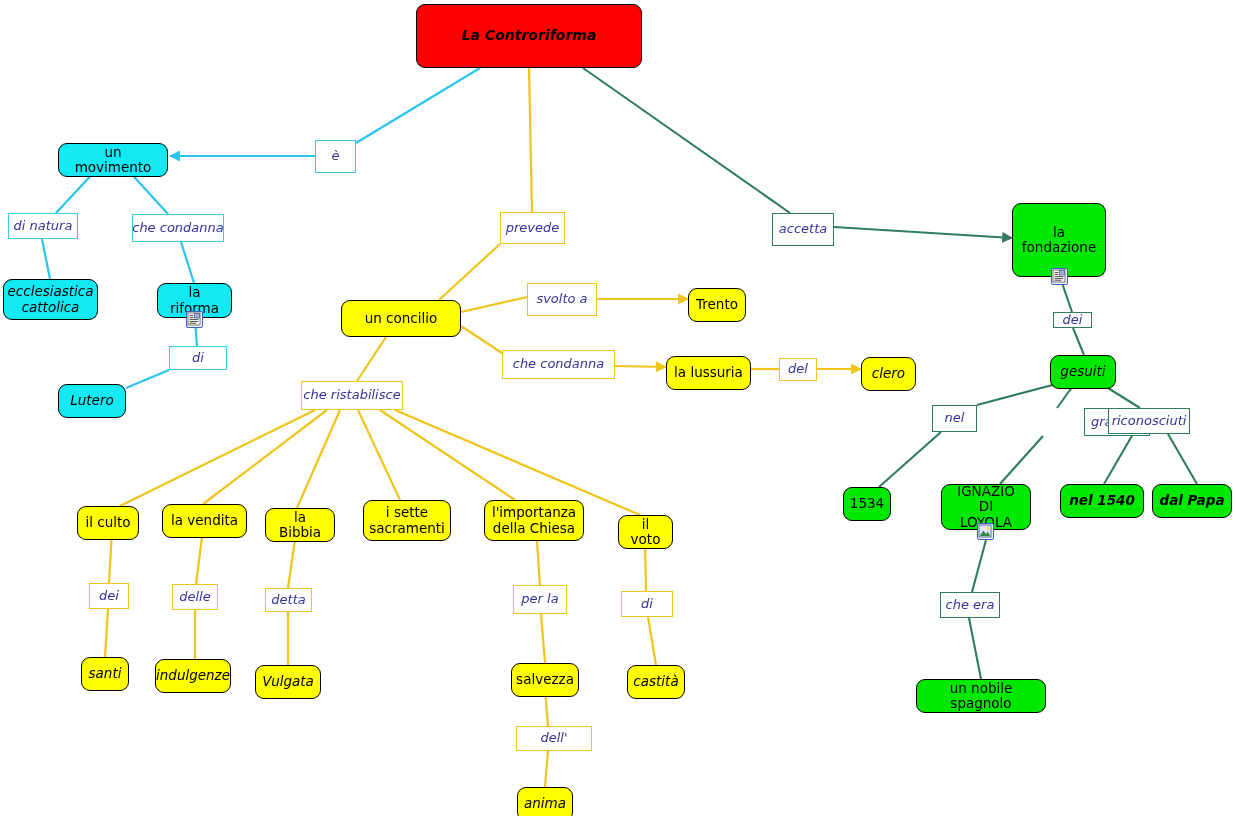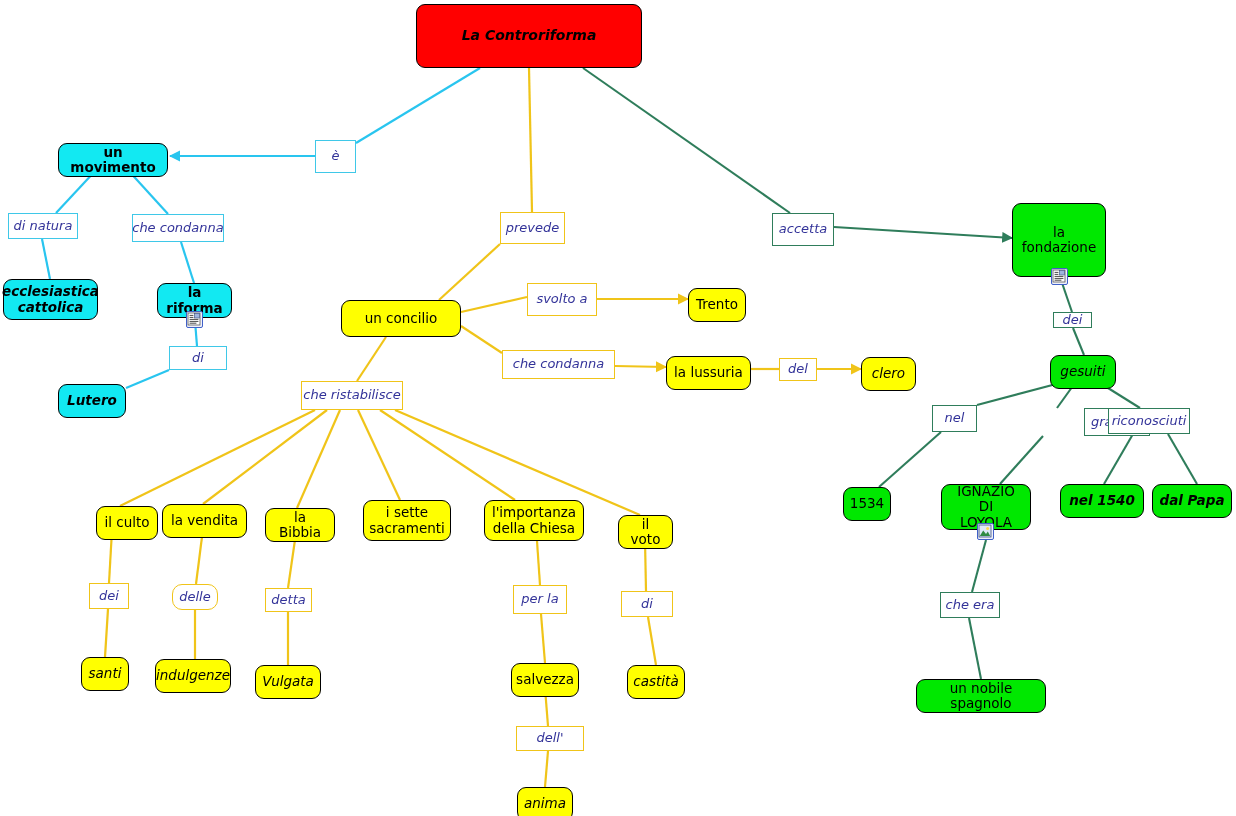--- a/index.html
+++ b/index.html
@@ -36,21 +36,21 @@
     justify-content: center;
     text-align: center;
     color: #000000;
     font-size: 13.5px;
     line-height: 1.12;
     padding: 16px 6px;
     white-space: pre-line;
     z-index: 5;
   }
   .node.red    { background: #ff0000; }
-  .node.cyan   { background: #12e9f2; font-weight: bold; }
+  .node.cyan   { background: #12e9f2; }
   .node.yellow { background: #ffff00; }
   .node.green  { background: #00e800; }
   .node.italic { font-style: italic; }
   .node.bolditalic { font-weight: bold; font-style: italic; }
 
   
   .link-label {
     position: absolute;
     box-sizing: border-box;
     background: #ffffff;
@@ -157,21 +157,21 @@
       <div class="node red bolditalic" style="left: 416px; top: 4px; width: 226px; height: 64px; font-size: 14px;">La Controriforma</div>
       <div class="node cyan" style="left: 58px; top: 143px; width: 110px; height: 26px; font-size: 13.5px;">un movimento</div>
       <div class="node cyan italic" style="left: 3px; top: 279px; width: 95px; height: 41px; font-size: 13.5px;">ecclesiastica
 cattolica</div>
       <div class="node cyan" style="left: 157px; top: 283px; width: 75px; height: 35px; font-size: 13.5px;">la riforma</div>
       <div class="node cyan italic" style="left: 58px; top: 384px; width: 68px; height: 30px; font-size: 13.5px;">Lutero</div>
       <div class="node yellow" style="left: 341px; top: 300px; width: 120px; height: 37px; font-size: 13.5px;">un concilio</div>
       <div class="node yellow" style="left: 688px; top: 288px; width: 58px; height: 24px; font-size: 13.5px;">Trento</div>
       <div class="node yellow" style="left: 666px; top: 356px; width: 85px; height: 25px; font-size: 13.5px;">la lussuria</div>
       <div class="node yellow italic" style="left: 861px; top: 357px; width: 55px; height: 25px; font-size: 13.5px;">clero</div>
-      <div class="node yellow" style="left: 96px; top: 506px; width: 62px; height: 24px; font-size: 13.5px;">il culto</div>
+      <div class="node yellow" style="left: 77px; top: 506px; width: 62px; height: 24px; font-size: 13.5px;">il culto</div>
       <div class="node yellow" style="left: 162px; top: 504px; width: 85px; height: 25px; font-size: 13.5px;">la vendita</div>
       <div class="node yellow" style="left: 265px; top: 508px; width: 70px; height: 25px; font-size: 13.5px;">la Bibbia</div>
       <div class="node yellow" style="left: 363px; top: 500px; width: 88px; height: 41px; font-size: 13.5px;">i sette
 sacramenti</div>
       <div class="node yellow" style="left: 484px; top: 500px; width: 100px; height: 41px; font-size: 13.5px;">l'importanza
 della Chiesa</div>
       <div class="node yellow" style="left: 618px; top: 515px; width: 55px; height: 25px; font-size: 13.5px;">il voto</div>
       <div class="node yellow italic" style="left: 81px; top: 657px; width: 48px; height: 26px; font-size: 13.5px;">santi</div>
       <div class="node yellow italic" style="left: 155px; top: 659px; width: 76px; height: 26px; font-size: 13.5px;">indulgenze</div>
       <div class="node yellow italic" style="left: 255px; top: 665px; width: 66px; height: 28px; font-size: 13.5px;">Vulgata</div>
@@ -191,25 +191,25 @@
       <div class="link-label cy" style="left: 315px; top: 140px; width: 41px; height: 33px;">è</div>
       <div class="link-label cy" style="left: 8px; top: 213px; width: 70px; height: 26px;">di natura</div>
       <div class="link-label cy" style="left: 132px; top: 214px; width: 92px; height: 28px;">che condanna</div>
       <div class="link-label cy" style="left: 169px; top: 346px; width: 58px; height: 24px;">di</div>
       <div class="link-label ye" style="left: 500px; top: 212px; width: 65px; height: 32px; font-style: italic;">prevede</div>
       <div class="link-label ye" style="left: 527px; top: 283px; width: 70px; height: 33px;">svolto a</div>
       <div class="link-label ye" style="left: 502px; top: 350px; width: 113px; height: 29px;">che condanna</div>
       <div class="link-label ye" style="left: 779px; top: 358px; width: 38px; height: 23px;">del</div>
       <div class="link-label ye" style="left: 301px; top: 381px; width: 102px; height: 29px;">che ristabilisce</div>
       <div class="link-label ye" style="left: 89px; top: 583px; width: 40px; height: 26px;">dei</div>
-      <div class="link-label ye" style="left: 172px; top: 584px; width: 46px; height: 26px; border-radius: 10px;">delle</div>
+      <div class="link-label ye" style="left: 172px; top: 584px; width: 46px; height: 26px;">delle</div>
       <div class="link-label ye" style="left: 265px; top: 588px; width: 47px; height: 24px;">detta</div>
       <div class="link-label ye" style="left: 513px; top: 585px; width: 54px; height: 29px;">per la</div>
       <div class="link-label ye" style="left: 621px; top: 591px; width: 52px; height: 26px;">di</div>
-      <div class="link-label ye" style="left: 516px; top: 726px; width: 68px; height: 25px;">dell'</div>
+      <div class="link-label ye" style="left: 516px; top: 726px; width: 76px; height: 25px;">dell'</div>
       <div class="link-label gr" style="left: 772px; top: 213px; width: 62px; height: 33px;">accetta</div>
       <div class="link-label gr" style="left: 1053px; top: 312px; width: 39px; height: 16px;">dei</div>
       <div class="link-label gr" style="left: 932px; top: 405px; width: 45px; height: 27px;">nel</div>
       <div class="link-label gr" style="left: 1084px; top: 408px; width: 66px; height: 28px;">grazie a</div>
       <div class="link-label gr" style="left: 1108px; top: 408px; width: 82px; height: 26px;">riconosciuti</div>
       <div class="link-label gr" style="left: 940px; top: 592px; width: 60px; height: 26px;">che era</div>
     </div>
   <div id="badge-layer">
       <div class="badge" style="left: 186px; top: 311px;">
         <svg width="14" height="14" viewBox="0 0 14 14">

